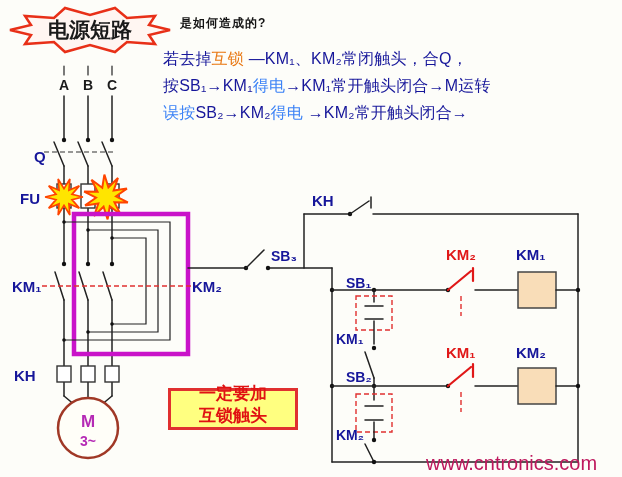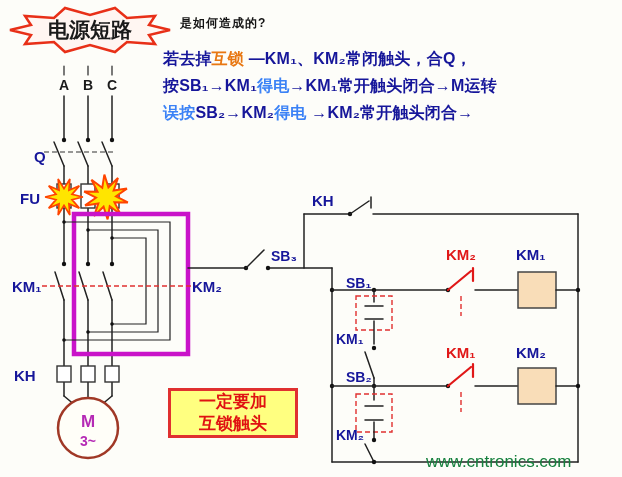--- a/index.html
+++ b/index.html
@@ -11,25 +11,25 @@
   .w{stroke:#222;stroke-width:1.5;fill:none;stroke-linecap:round}
   .thin{stroke-width:1.2}
   .dk{stroke:#333;stroke-dasharray:5 3;stroke-width:1.2;fill:none}
   .dr{stroke:#e03030;stroke-dasharray:5 3;stroke-width:1.4;fill:none}
   .rw{stroke:#e01818;stroke-width:2.2;fill:none;stroke-linecap:round}
   .comp{fill:#fff;stroke:#333;stroke-width:1.4}
   .coil{fill:#f9ddb8;stroke:#444;stroke-width:1.5}
   .dot{fill:#111}
   .purpleframe{stroke:#c913c9;stroke-width:4.5;fill:none}
   .title-q{position:absolute;left:180px;top:15px;font-size:12px;font-weight:bold;color:#141414;letter-spacing:1px}
-  .explain{position:absolute;left:163px;top:45px;width:456px;font-size:16px;font-weight:bold;line-height:27px;letter-spacing:.2px;white-space:nowrap}
+  .explain{position:absolute;left:163px;top:45px;width:456px;font-size:16px;font-weight:normal;line-height:27px;letter-spacing:.2px;white-space:nowrap}
   .navy{color:#16169a}.red{color:#3b82f6}.orange{color:#e87712}
   .fu-big{font-size:22px;color:#e01818;letter-spacing:1px;line-height:27px;vertical-align:-2px}
-  .note{position:absolute;left:168px;top:388px;width:130px;height:50px;border:3px solid #e03030;background:#ffff80;display:flex;flex-direction:column;align-items:center;justify-content:flex-start;font-size:17px;font-weight:bold;color:#e01212;line-height:22px}
-  .watermark{position:absolute;left:426px;top:452px;font-size:17px;color:#15803d}
+  .note{position:absolute;left:168px;top:388px;width:130px;height:42px;border:3px solid #e03030;background:#ffff80;display:flex;flex-direction:column;align-items:center;justify-content:flex-end;font-size:17px;font-weight:bold;color:#e01212;line-height:22px}
+  .watermark{position:absolute;left:426px;top:452px;font-size:20px;color:#be185d}
 </style>
 </head>
 <body>
 
 <div class="page">
 
   <svg class="circuit" viewBox="0 0 622 477">
     <defs>
       <polygon id="spark" points="18,0 7.6,2.5 14.6,10.6 4.7,6.5 5.6,17.1 0,8 -5.6,17.1 -4.7,6.5 -14.6,10.6 -7.6,2.5 -18,0 -7.6,-2.5 -14.6,-10.6 -4.7,-6.5 -5.6,-17.1 0,-8 5.6,-17.1 4.7,-6.5 14.6,-10.6 7.6,-2.5" fill="#ffe500" stroke="#ff4400" stroke-width="1.6"></polygon>
     </defs>

